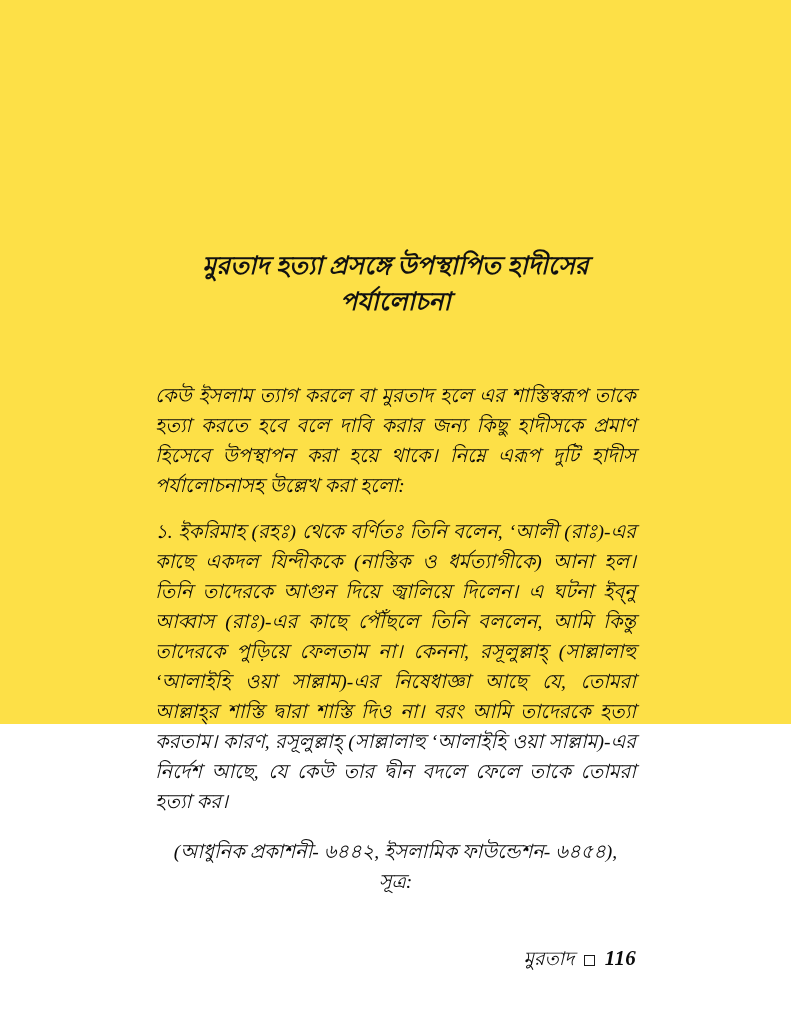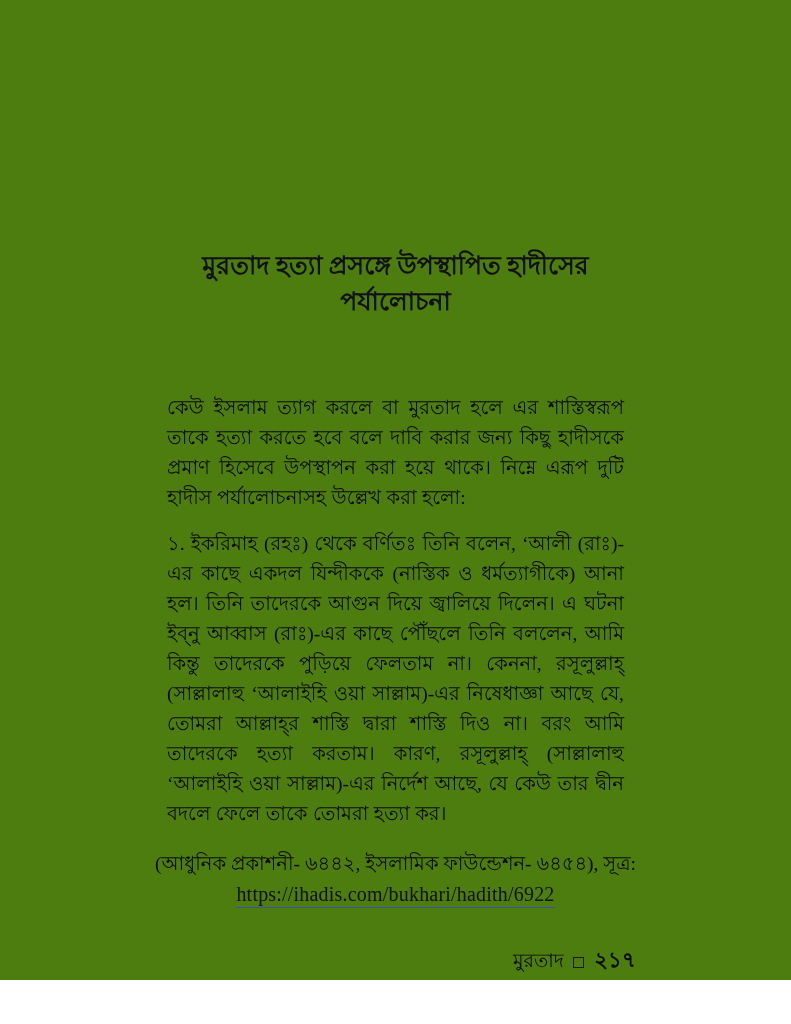--- a/index.html
+++ b/index.html
@@ -14,22 +14,23 @@
     overflow: hidden;
     font-family: "Liberation Serif", "DejaVu Serif", serif;
     color: #000000;
   }
 
   #page {
     position: absolute;
     left: 0;
     top: 0;
     width: 791px;
-    height: 980px;
-    background: #4d7c0f;
+    height: 724px;
+    background: #fde047;
+    font-style: italic;
   }
 
   #content {
     position: absolute;
     left: 155px;
     top: 248px;
     width: 481px;
   }
 
   .doc-title {
@@ -46,21 +47,21 @@
   .title-spacer {
     height: 62px;
   }
 
   .para {
     font-family: "Liberation Serif", "DejaVu Serif", serif;
     font-size: 19.5px;
     line-height: 30px;
     text-align: justify;
     text-justify: inter-word;
-    margin: 12px;
+    margin: 0;
     color: #0a0a0a;
     word-spacing: 0.5px;
   }
 
   .para + .para {
     margin-top: 16px;
   }
 
   .citation-block {
     margin-top: 20px;
@@ -129,24 +130,23 @@
 
     <div class="title-spacer"></div>
 
     <p class="para">কেউ ইসলাম ত্যাগ করলে বা মুরতাদ হলে এর শাস্তিস্বরূপ তাকে হত্যা করতে হবে বলে দাবি করার জন্য কিছু হাদীসকে প্রমাণ হিসেবে উপস্থাপন করা হয়ে থাকে। নিম্নে এরূপ দুটি হাদীস পর্যালোচনাসহ উল্লেখ করা হলো:</p>
 
     <p class="para">১. ইকরিমাহ (রহঃ) থেকে বর্ণিতঃ তিনি বলেন, ‘আলী (রাঃ)-এর কাছে একদল যিন্দীককে (নাস্তিক ও ধর্মত্যাগীকে) আনা হল। তিনি তাদেরকে আগুন দিয়ে জ্বালিয়ে দিলেন। এ ঘটনা ইব্‌নু আব্বাস (রাঃ)-এর কাছে পৌঁছলে তিনি বললেন, আমি কিন্তু তাদেরকে পুড়িয়ে ফেলতাম না। কেননা, রসূলুল্লাহ্‌ (সাল্লালাহু ‘আলাইহি ওয়া সাল্লাম)-এর নিষেধাজ্ঞা আছে যে, তোমরা আল্লাহ্‌র শাস্তি দ্বারা শাস্তি দিও না। বরং আমি তাদেরকে হত্যা করতাম। কারণ, রসূলুল্লাহ্‌ (সাল্লালাহু ‘আলাইহি ওয়া সাল্লাম)-এর নির্দেশ আছে, যে কেউ তার দ্বীন বদলে ফেলে তাকে তোমরা হত্যা কর।</p>
 
     <div class="citation-block">
       <span>(আধুনিক প্রকাশনী- ৬৪৪২, ইসলামিক ফাউন্ডেশন- ৬৪৫৪), সূত্র:</span>
       <br>
-      <a class="source-url" href="#">https://ihadis.com/bukhari/hadith/6922</a>
     </div>
 
   </div>
 
   <div id="footer">
     <span class="footer-label">মুরতাদ</span>
     <span class="footer-sep"></span>
-    <span class="footer-page">২১৭</span>
+    <span class="footer-page">116</span>
   </div>
 
 </div>
 
 </body></html>

